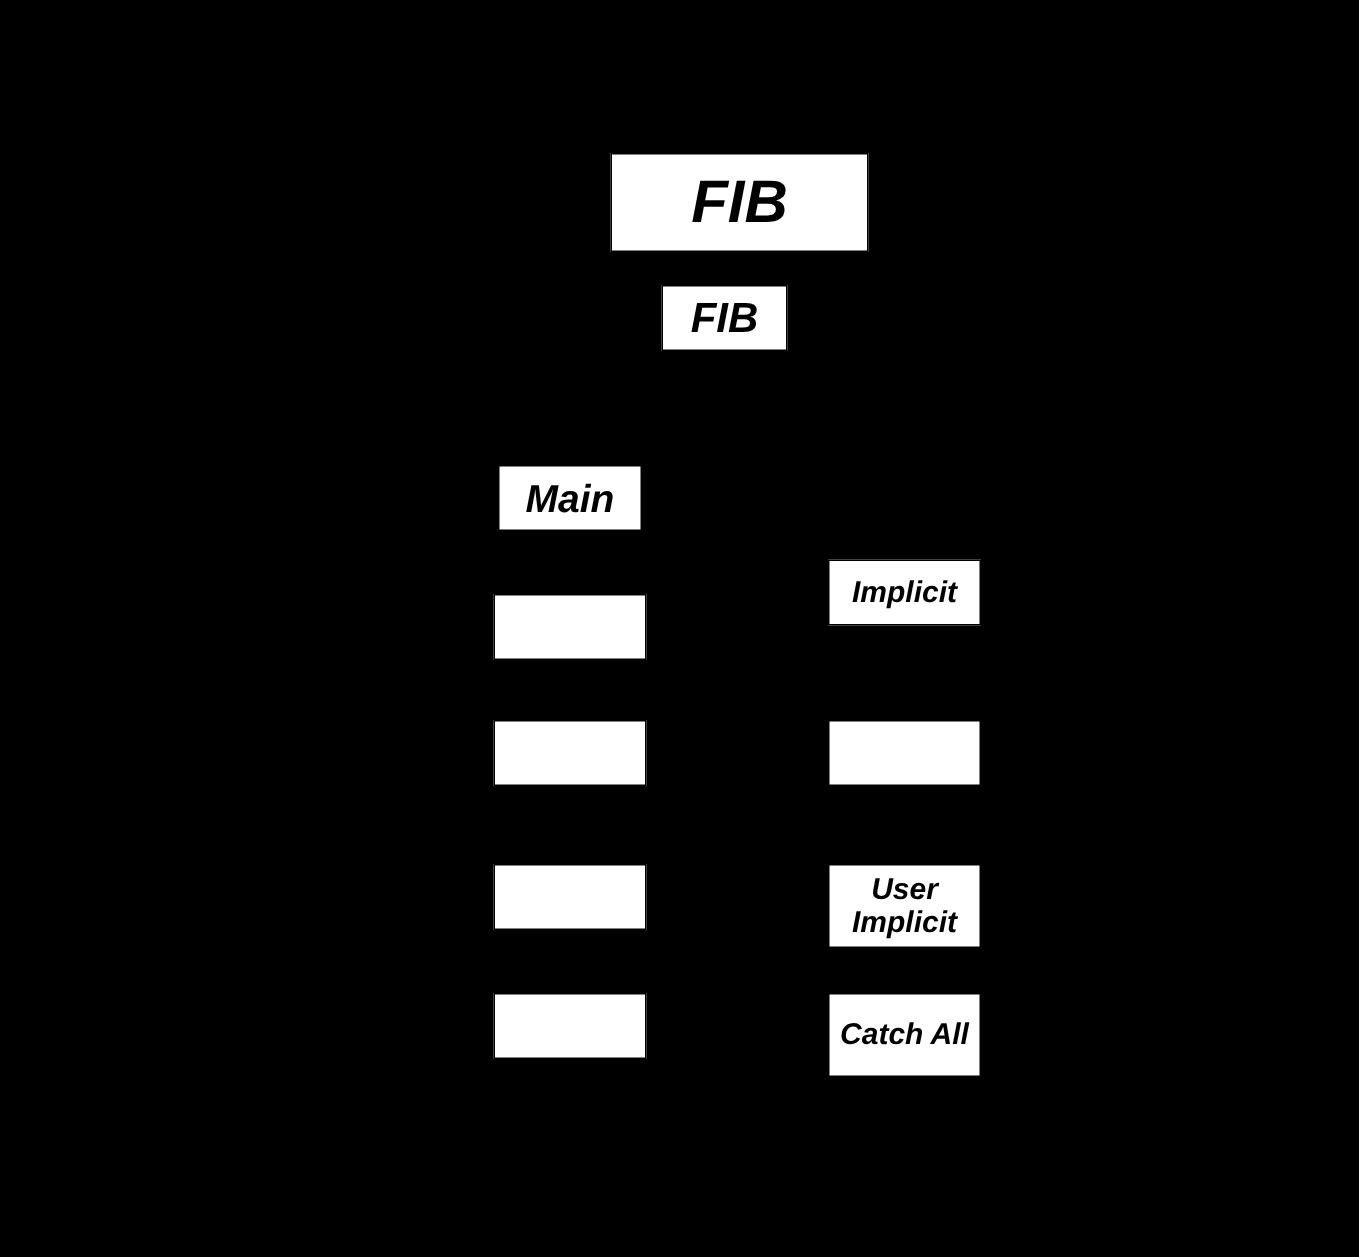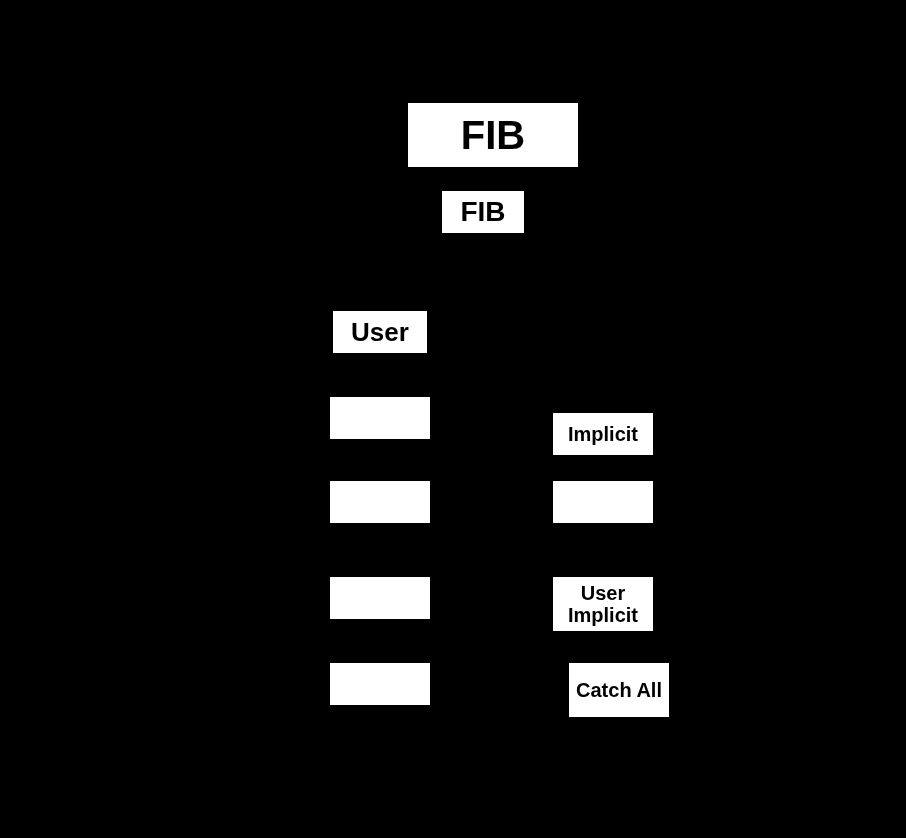--- a/index.html
+++ b/index.html
@@ -16,20 +16,21 @@
     position: absolute;
     background: #fff;
     color: #000;
     display: flex;
     align-items: center;
     justify-content: center;
     text-align: center;
     font-weight: bold;
     border: 1px solid #000;
     line-height: 1.1;
+    font-style: italic;
   }
   .n-fib-top {
     left: 407px; top: 102px;
     width: 170px; height: 64px;
     font-size: 40px;
   }
   .n-fib-mid {
     left: 441px; top: 190px;
     width: 82px; height: 42px;
     font-size: 28px;
@@ -40,33 +41,33 @@
     font-size: 26px;
   }
   .slot {
     width: 100px; height: 42px;
     font-size: 20px;
   }
   .slotL1 { left: 329px; top: 396px; }
   .slotL2 { left: 329px; top: 480px; }
   .slotL3 { left: 329px; top: 576px; }
   .slotL4 { left: 329px; top: 662px; }
-  .slotR1 { left: 552px; top: 412px; }
+  .slotR1 { left: 552px; top: 373px; }
   .slotR2 { left: 552px; top: 480px; }
   .slotR3 { left: 552px; top: 576px; height: 54px; }
-  .slotR4 { left: 552px; top: 662px; height: 54px; margin-left: 16px; }
+  .slotR4 { left: 552px; top: 662px; height: 54px; }
 </style>
 </head>
 <body>
 
 <div class="box n-fib-top">FIB</div>
 
 <div class="box n-fib-mid">FIB</div>
 
-<div class="box n-main">User</div>
+<div class="box n-main">Main</div>
 
 <div class="box slot slotL1"></div>
 <div class="box slot slotL2"></div>
 <div class="box slot slotL3"></div>
 <div class="box slot slotL4"></div>
 
 <div class="box slot slotR1">Implicit</div>
 <div class="box slot slotR2"></div>
 <div class="box slot slotR3">User Implicit</div>
 <div class="box slot slotR4">Catch All</div>

